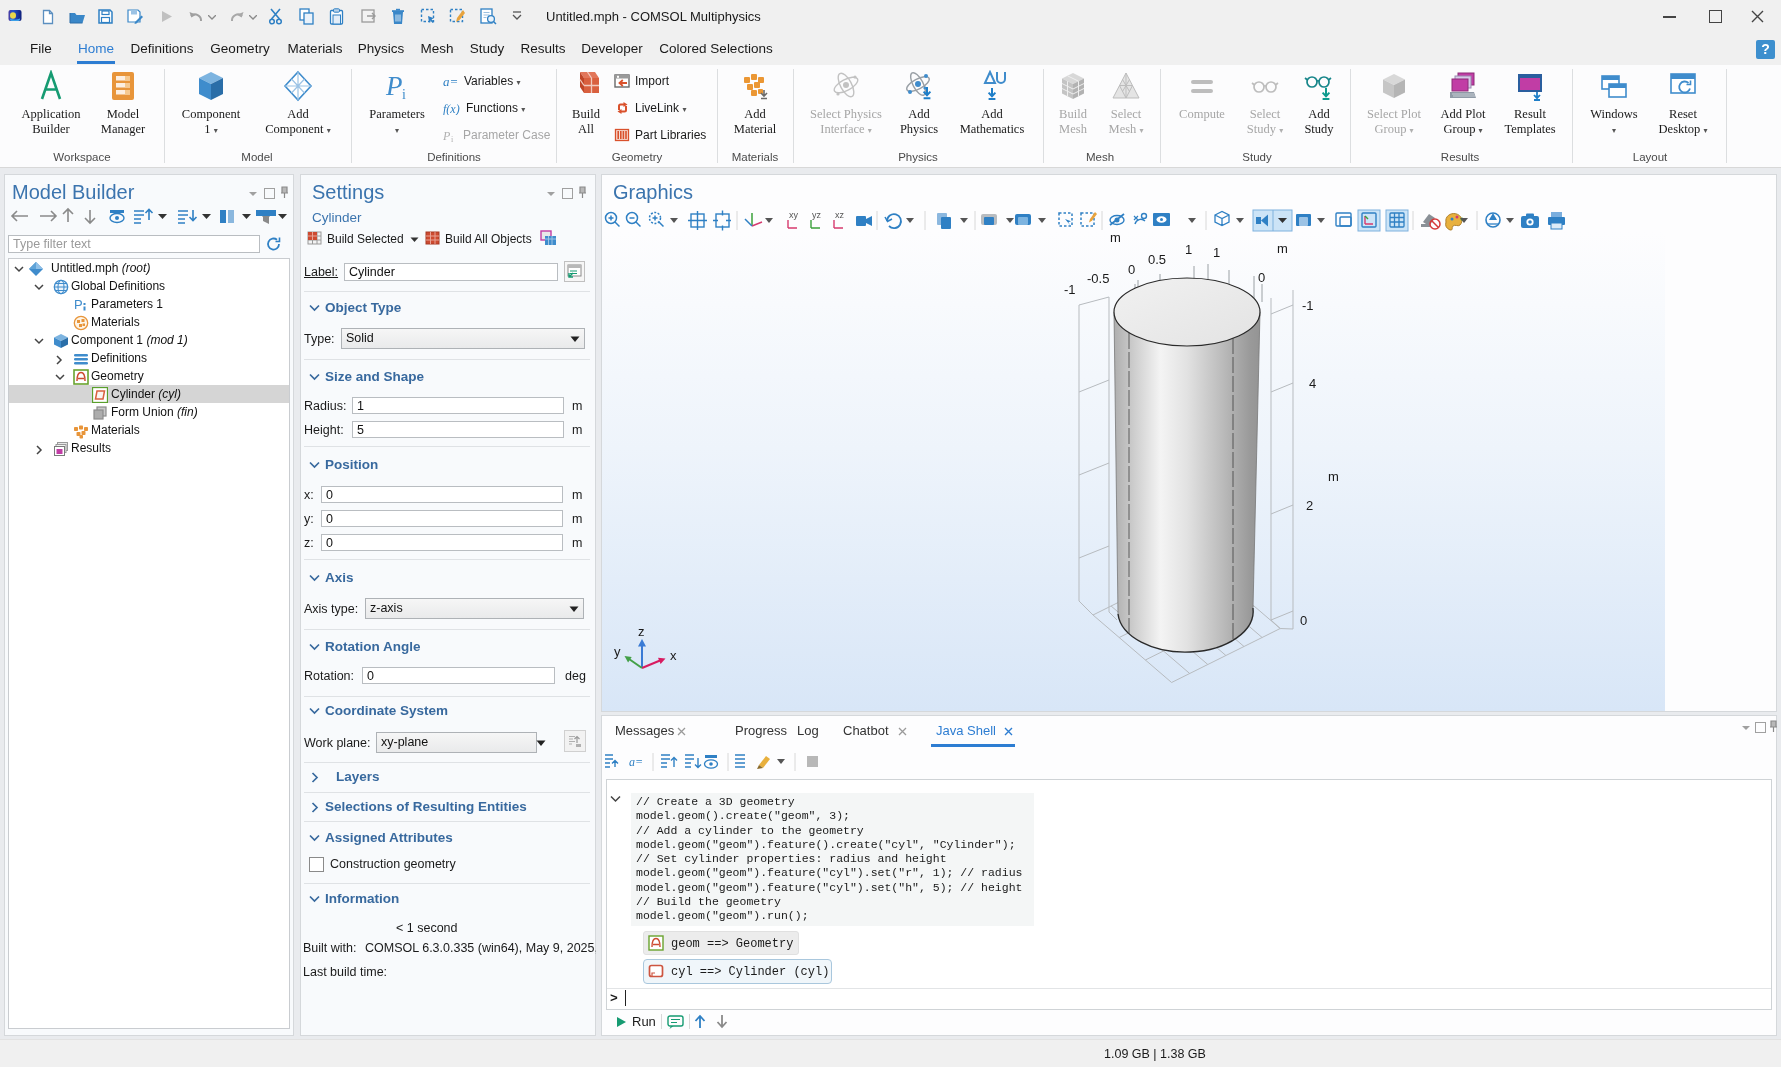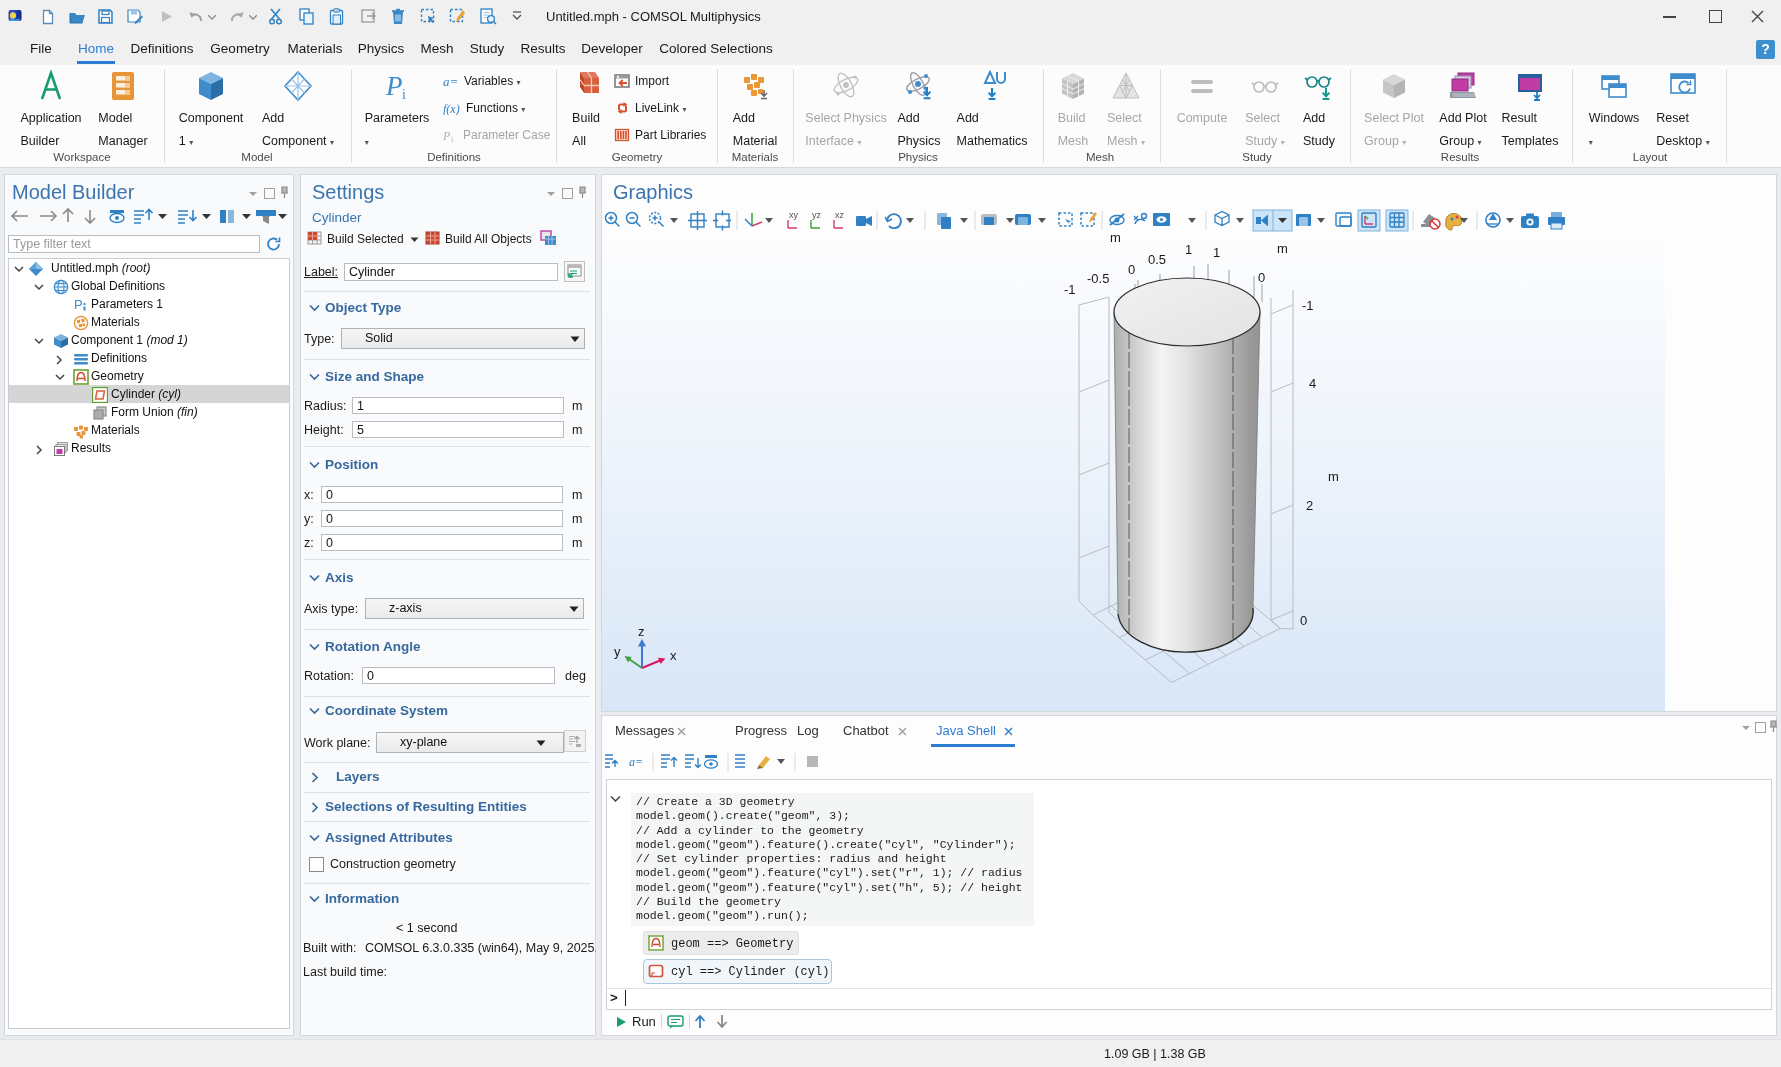--- a/index.html
+++ b/index.html
@@ -7,21 +7,21 @@
        font-family:"Liberation Sans",sans-serif;background:#e9ebee;
        -webkit-font-smoothing:antialiased;}
   .abs{position:absolute;}
   .panel{position:absolute;background:#f8fafc;border:1px solid #d5d8db;box-sizing:border-box;}
   .ptitle{font-size:20px;color:#3b74ae;}
   .sep{position:absolute;background:#dcdee0;width:1px;}
   .sect{font-size:13.5px;font-weight:bold;color:#38699e;}
   .inp{position:absolute;background:#fff;border:1px solid #b9bdc1;box-sizing:border-box;
        font-size:12.5px;color:#111;padding:1px 4px;}
   .drop{position:absolute;background:linear-gradient(#f6f6f6,#e9eaeb);border:1px solid #aeb2b6;
-        box-sizing:border-box;font-size:12.5px;color:#111;padding:2px 23px;}
+        box-sizing:border-box;font-size:12.5px;color:#111;padding:2px 4px;}
   .lbl{position:absolute;font-size:12.5px;color:#1a1a1a;white-space:nowrap;}
   .unit{position:absolute;font-size:12.5px;color:#1a1a1a;}
   .treetxt{font-size:12px;color:#111;white-space:nowrap;}
   .mono{font-family:"Liberation Mono",monospace;}
   svg{display:block;}
 </style>
 </head>
 <body>
 
 <div class="abs" style="left:0;top:0;width:1781px;height:34px;background:#f0f0f0;"></div>
@@ -360,21 +360,21 @@
 <svg class="abs" style="left:1668px;top:5px" width="30" height="32" viewBox="0 0 30 32">
         <rect x="3" y="4" width="24" height="19" fill="#fff" stroke="#3f8ccc" stroke-width="1.6"></rect>
         <rect x="3" y="4" width="24" height="5" fill="#3f8ccc"></rect>
         <path d="M20.5 13 a5.5 5.5 0 1 0 1.5 5.5" fill="none" stroke="#3f8ccc" stroke-width="1.8"></path>
         <path d="M22.5 10.5 v4 h-4" fill="none" stroke="#3f8ccc" stroke-width="1.6"></path>
       </svg>
 </div>
 </div>
 <style>
  .glbl{font-size:11.5px;color:#4a4a4a;transform:translateX(-50%);white-space:nowrap;}
- .bb{font-size:12.5px;color:#1a1a1a;transform:translateX(-50%);line-height:23px;white-space:nowrap;}
+ .bb{font-size:12.5px;color:#1a1a1a;transform:translateX(-50%);text-align:center;line-height:15px;white-space:nowrap;font-family:Liberation Serif, serif;}
  .bb.gr{color:#a6a6a6;}
  .da{font-size:8px;color:#555;}
  .bb.gr .da{color:#b0b0b0;}
  .sr{font-size:12px;color:#1a1a1a;white-space:nowrap;display:flex;align-items:center;gap:4px;}
  .sr.gr{color:#a6a6a6;}
  .sr svg{flex:0 0 auto;}
 </style>
 
 <div class="panel" style="left:4px;top:174px;width:290px;height:862px;"></div>
 <div id="mbpanel" class="abs" style="left:4px;top:174px;width:290px;height:862px;overflow:hidden;">
@@ -638,21 +638,21 @@
  <div class="lbl" style="left:4px;top:495px;">Rotation:</div>
  <div class="inp" style="left:62px;top:493px;width:193px;height:17px;">0</div>
  <div class="unit" style="left:265px;top:495px;">deg</div>
  <div class="abs" style="left:4px;top:522px;width:286px;height:1px;background:#dfe2e5;"></div>
 
  <svg class="abs" style="left:9px;top:533px" width="11" height="8" viewBox="0 0 11 8">
       <path d="M1 1.5 l4.5 4.5 4.5 -4.5" fill="none" stroke="#38699e" stroke-width="1.7"></path>
     </svg>
  <div class="abs sect" style="left:25px;top:529px;">Coordinate System</div>
  <div class="lbl" style="left:4px;top:562px;">Work plane:</div>
- <div class="drop" style="left:76px;top:558px;width:188px;height:21px;">xy-plane</div>
+ <div class="drop" style="left:76px;top:558px;width:161px;height:21px;">xy-plane</div>
  <svg class="abs" style="left:236px;top:566px" width="10" height="7" viewBox="0 0 10 7">
       <path d="M0.5 0.5 l4.5 5.5 4.5 -5.5" fill="#222"></path>
     </svg>
  <div class="abs" style="left:264px;top:556px;width:22px;height:22px;border:1px solid #d0d0d0;background:#f2f2f2;box-sizing:border-box;"></div>
  <svg class="abs" style="left:268px;top:560px" width="14" height="14" viewBox="0 0 14 14">
       <path d="M1 2.5 h6 M1 5 h4 M1 7.5 h6 M1 10 h3" stroke="#b0b0b0" stroke-width="1.2"></path>
       <path d="M9 9 v-6 m-2.5 2 l2.5 -2.5 2.5 2.5" stroke="#9a9a9a" stroke-width="1.2" fill="none"></path>
       <rect x="8" y="10" width="5" height="3" fill="#b0b0b0"></rect>
     </svg>
  <div class="abs" style="left:4px;top:588px;width:286px;height:1px;background:#dfe2e5;"></div>

